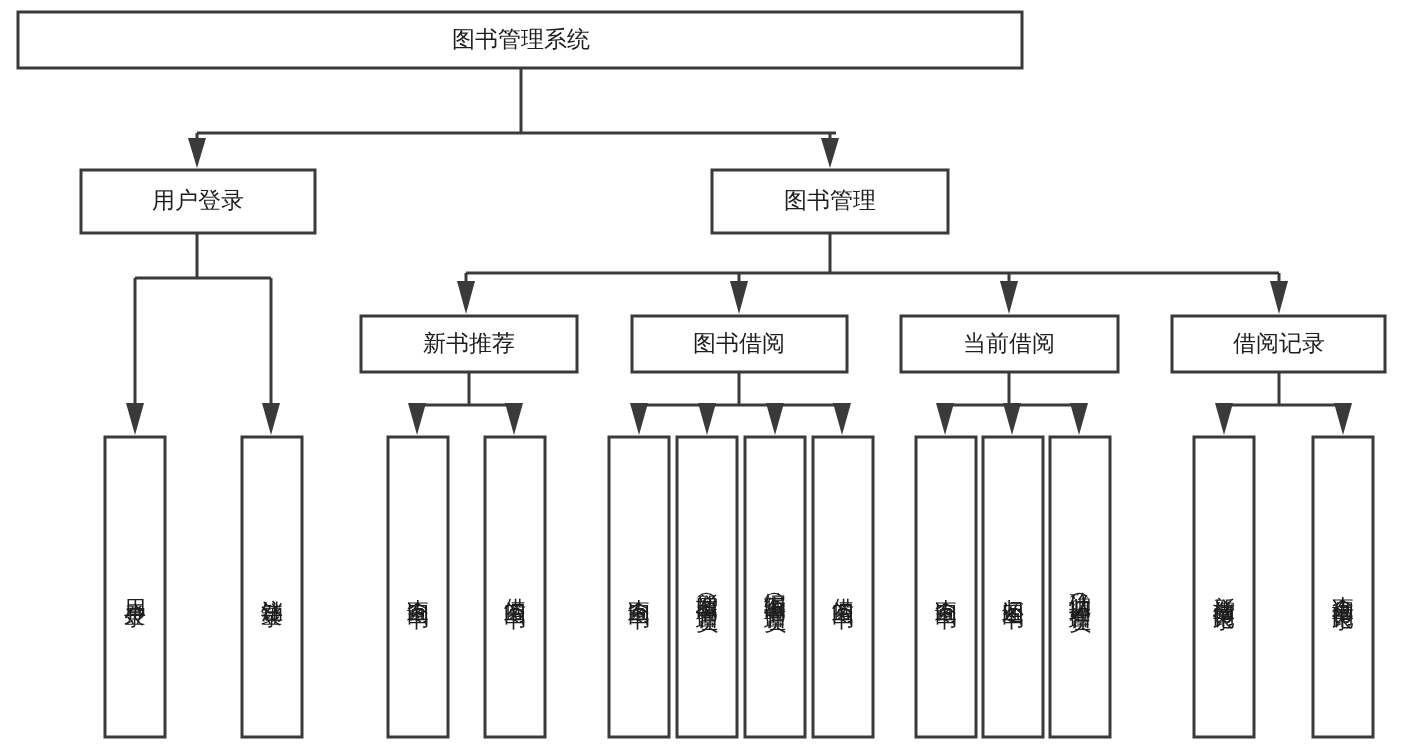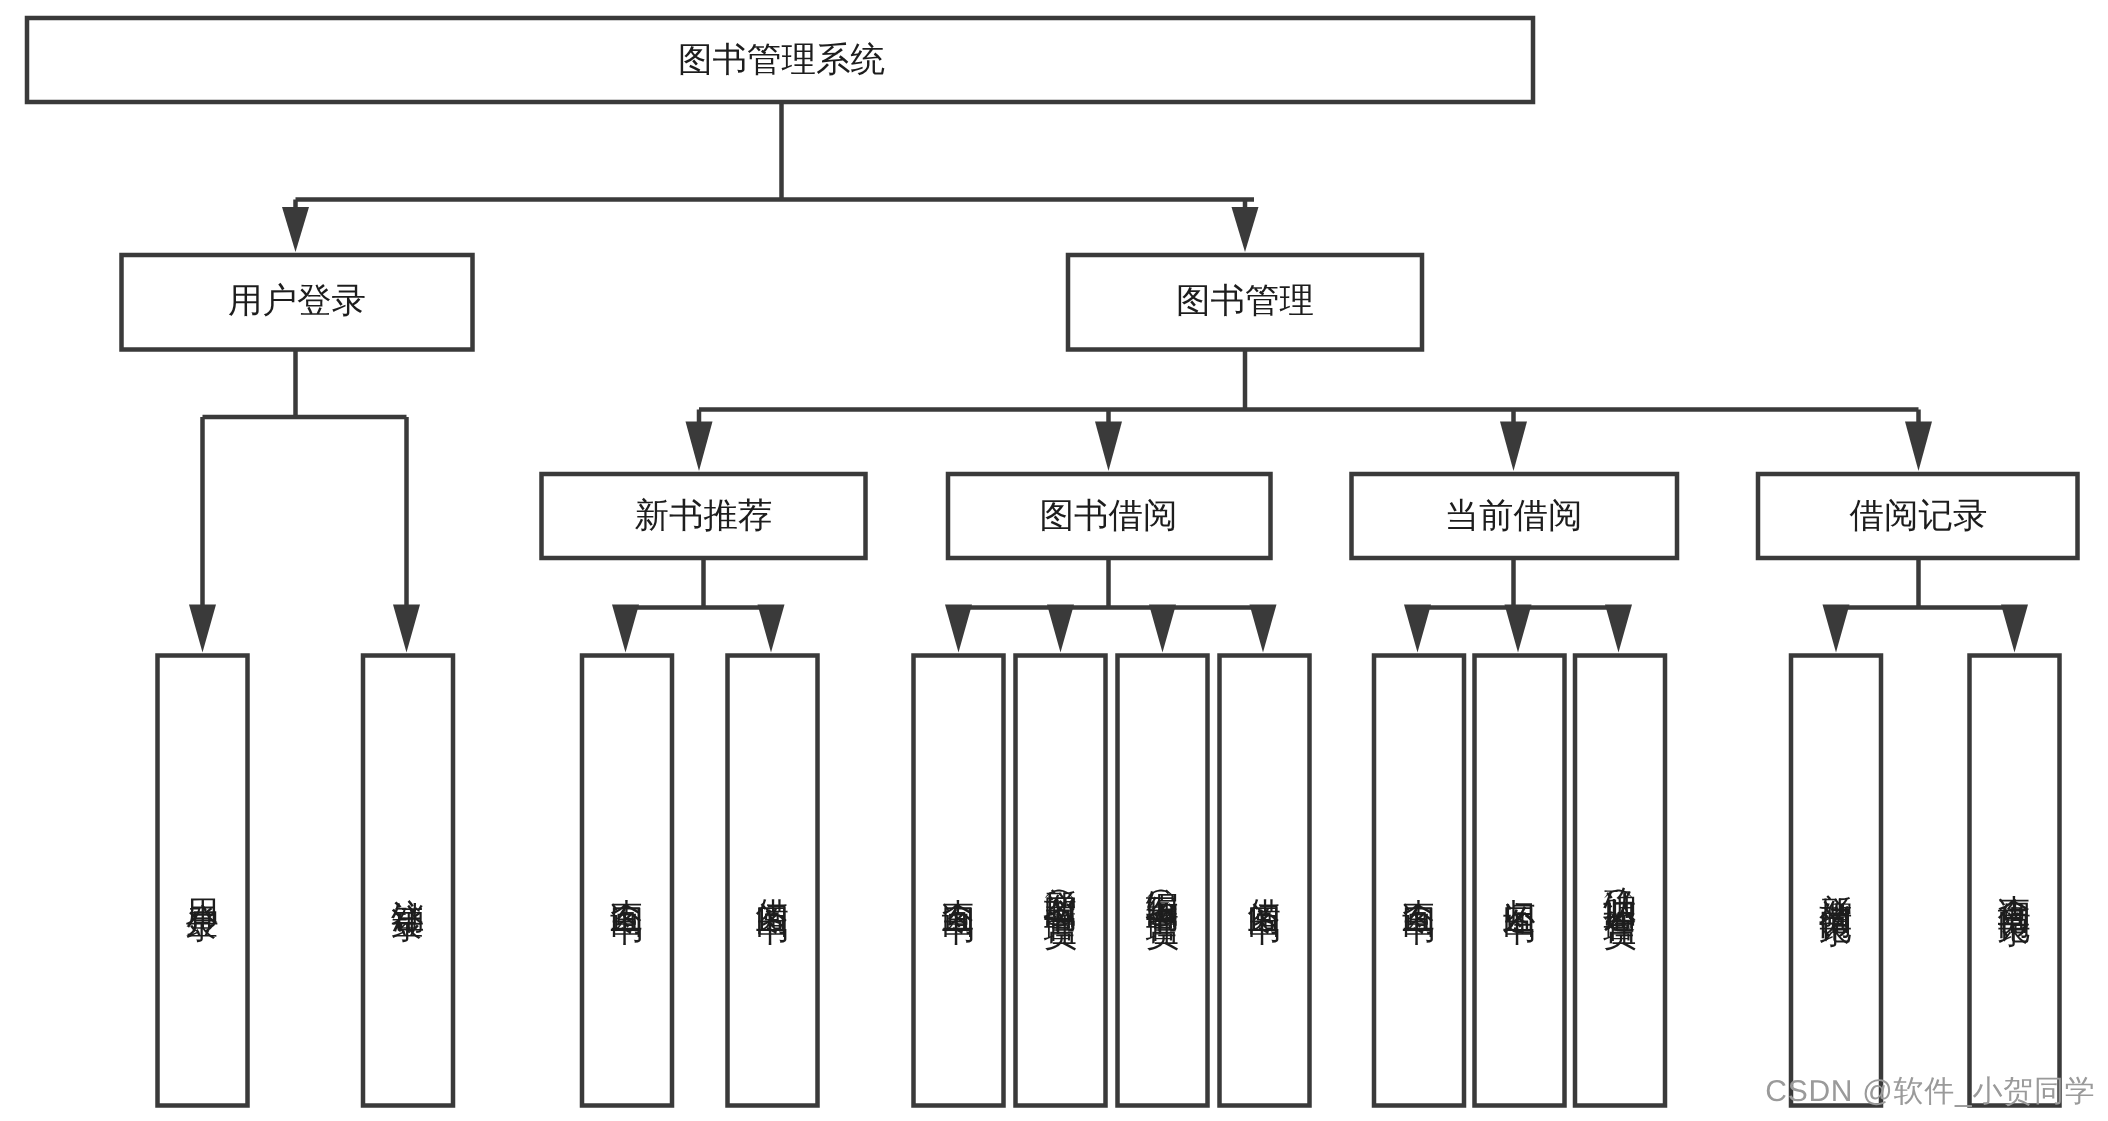--- a/index.html
+++ b/index.html
@@ -295,15 +295,14 @@
       <rect class="node-box" x="1313" y="437" width="60" height="300"></rect>
       <foreignObject x="1313" y="437" width="60" height="300">
         <div xmlns="http://www.w3.org/1999/xhtml" class="vlabel-wrap">
           <div class="vlabel">查询借阅记录</div>
         </div>
       </foreignObject>
     </g>
 
   </svg>
 
-  <div class="watermark">CSDN @软件_小贺同学</div>
 
 </div>
 
 </body></html>

